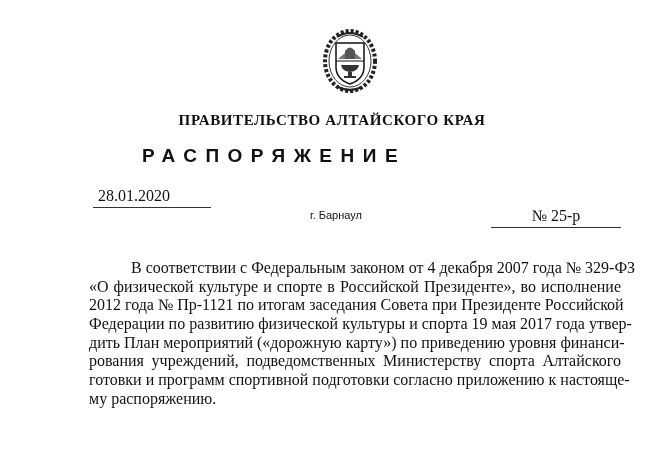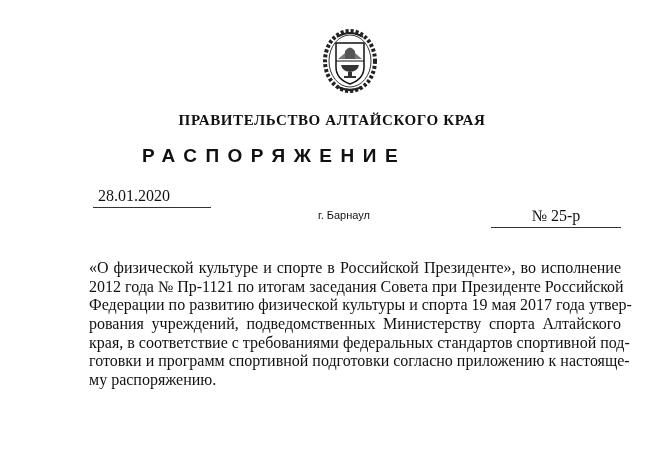--- a/index.html
+++ b/index.html
@@ -66,21 +66,21 @@
       height: 21px;
       border-bottom: 1px solid #333;
       font-family: "Liberation Serif", serif;
       font-size: 16px;
       line-height: 20px;
       text-align: center;
       margin-top: 20px;
     }
     .city {
       position: absolute;
-      left: 318px;
+      left: 310px;
       top: 208px;
       font-family: "Liberation Sans", sans-serif;
       font-size: 11px;
       line-height: 14px;
     }
     .body-text {
       position: absolute;
       left: 89px;
       top: 259px;
       width: 532px;
@@ -135,22 +135,23 @@
     <span>28.01.2020</span>
   </div>
 
   <div class="number-field">
     <span>№ 25-р</span>
   </div>
 
   <div class="city">г. Барнаул</div>
 
   <div class="body-text">
+    <span class="body-line first">В соответствии с Федеральным законом от 4 декабря 2007 года № 329-ФЗ</span>
     <span class="body-line">«О физической культуре и спорте в Российской Президенте», во исполнение</span>
     <span class="body-line">2012 года № Пр-1121 по итогам заседания Совета при Президенте Российской</span>
     <span class="body-line">Федерации по развитию физической культуры и спорта 19 мая 2017 года утвер-</span>
+    <span class="body-line">дить План мероприятий («дорожную карту») по приведению уровня финанси-</span>
     <span class="body-line">рования учреждений, подведомственных Министерству спорта Алтайского</span>
-    <span class="body-line">края, в соответствие с требованиями федеральных стандартов спортивной под-</span>
     <span class="body-line">готовки и программ спортивной подготовки согласно приложению к настояще-</span>
     <span class="body-line last">му распоряжению.</span>
   </div>
 
 </div>
 
 </body></html>

